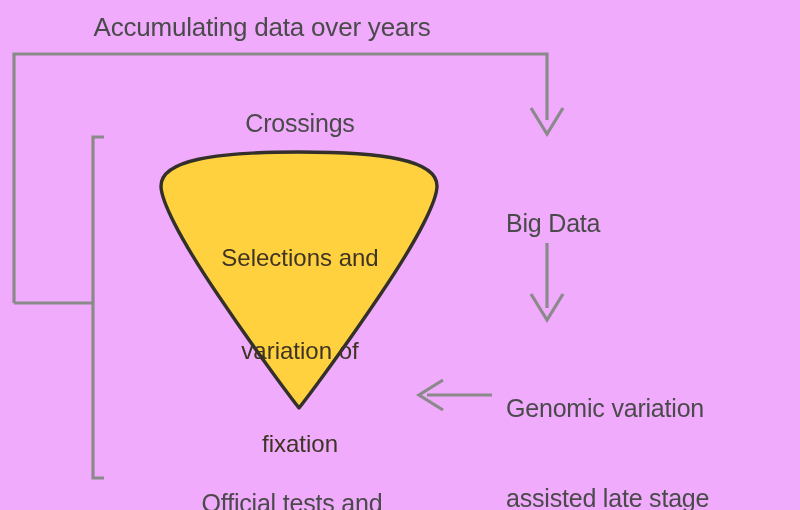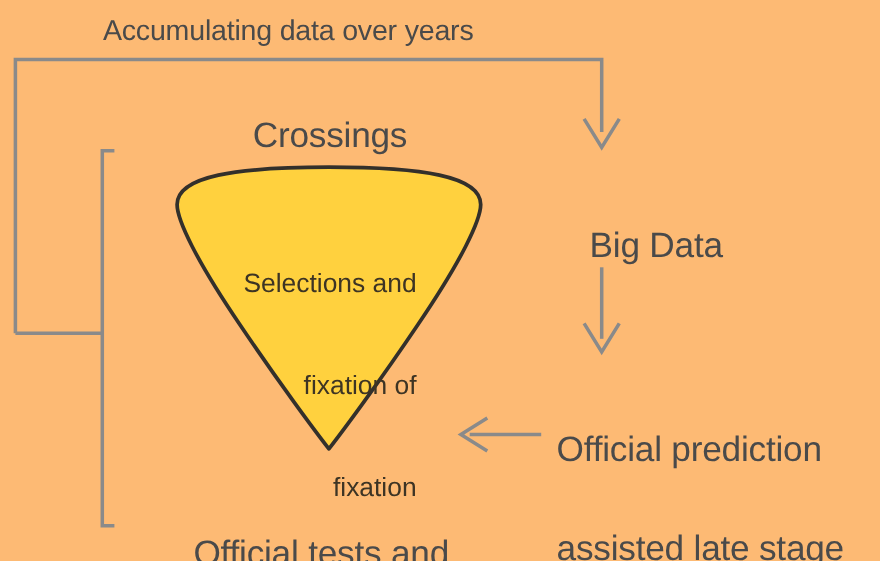--- a/index.html
+++ b/index.html
@@ -8,35 +8,35 @@
     padding: 0;
     background: #ffffff;
   }
   body {
     font-family: "Liberation Sans", sans-serif;
   }
   #diagram-root {
     position: relative;
     width: 800px;
     height: 510px;
-    background: #fdba74;
+    background: #f0abfc;
     overflow: hidden;
   }
   #diagram-svg {
     position: absolute;
     left: 0;
     top: 0;
     width: 800px;
     height: 510px;
   }
   .txt {
     position: absolute;
     color: #4a4a4a;
     font-family: "Liberation Sans", sans-serif;
-    font-size: 32px;
+    font-size: 25px;
     line-height: 30px;
     white-space: pre;
     letter-spacing: -0.2px;
   }
   .txt.center {
     text-align: center;
     transform: translateX(-50%);
   }
   .txt.left {
     text-align: left;
@@ -46,21 +46,21 @@
     left: 300px;
     top: 180px;
     transform: translateX(-50%);
     text-align: center;
     color: #3d3424;
     font-size: 24px;
     line-height: 31px;
     white-space: pre;
     font-family: "Liberation Sans", sans-serif;
   }
-  #funnel-text div { display: block; text-align: right; }
+  #funnel-text div { display: block; }
 </style>
 </head>
 <body>
 
 <div id="diagram-root">
 
   <svg id="diagram-svg" viewBox="0 0 800 510" xmlns="http://www.w3.org/2000/svg">
 
     <path d="M 14 303 L 14 54 L 547 54 L 547 120" fill="none" stroke="#8a8a8a" stroke-width="3.2" stroke-linecap="butt" stroke-linejoin="miter"></path>
     <path d="M 531 108 L 547 134 L 563 108" fill="none" stroke="#8a8a8a" stroke-width="3.2" stroke-linecap="butt" stroke-linejoin="miter"></path>
@@ -83,32 +83,32 @@
              C 288 394, 253 347, 218 295
              C 178 236, 161 200, 161 186 Z" fill="#FFD13E" stroke="#33302b" stroke-width="3.4" stroke-linejoin="round"></path>
   </svg>
 
   <div class="txt center" id="title-text" style="left:262px; top:12px; font-size:26px;">Accumulating data over years</div>
 
   <div class="txt center" style="left:300px; top:108px;">Crossings</div>
 
   <div id="funnel-text">
     <div>Selections and</div>
-    <div>fixation of</div>
+    <div>variation of</div>
     <div>fixation</div>
   </div>
 
   <div class="txt center" style="left:292px; top:428px;">
     <div>Official tests and</div>
     
   </div>
 
-  <div class="txt left" style="left:536px; top:148px;">
+  <div class="txt left" style="left:506px; top:148px;">
     <div>Big Data</div>
   </div>
 
   <div class="txt left" style="left:506px; top:333px;">
-    <div>Official prediction</div>
+    <div>Genomic variation</div>
     <div>assisted late stage</div>
     
   </div>
 
 </div>
 
 </body></html>

